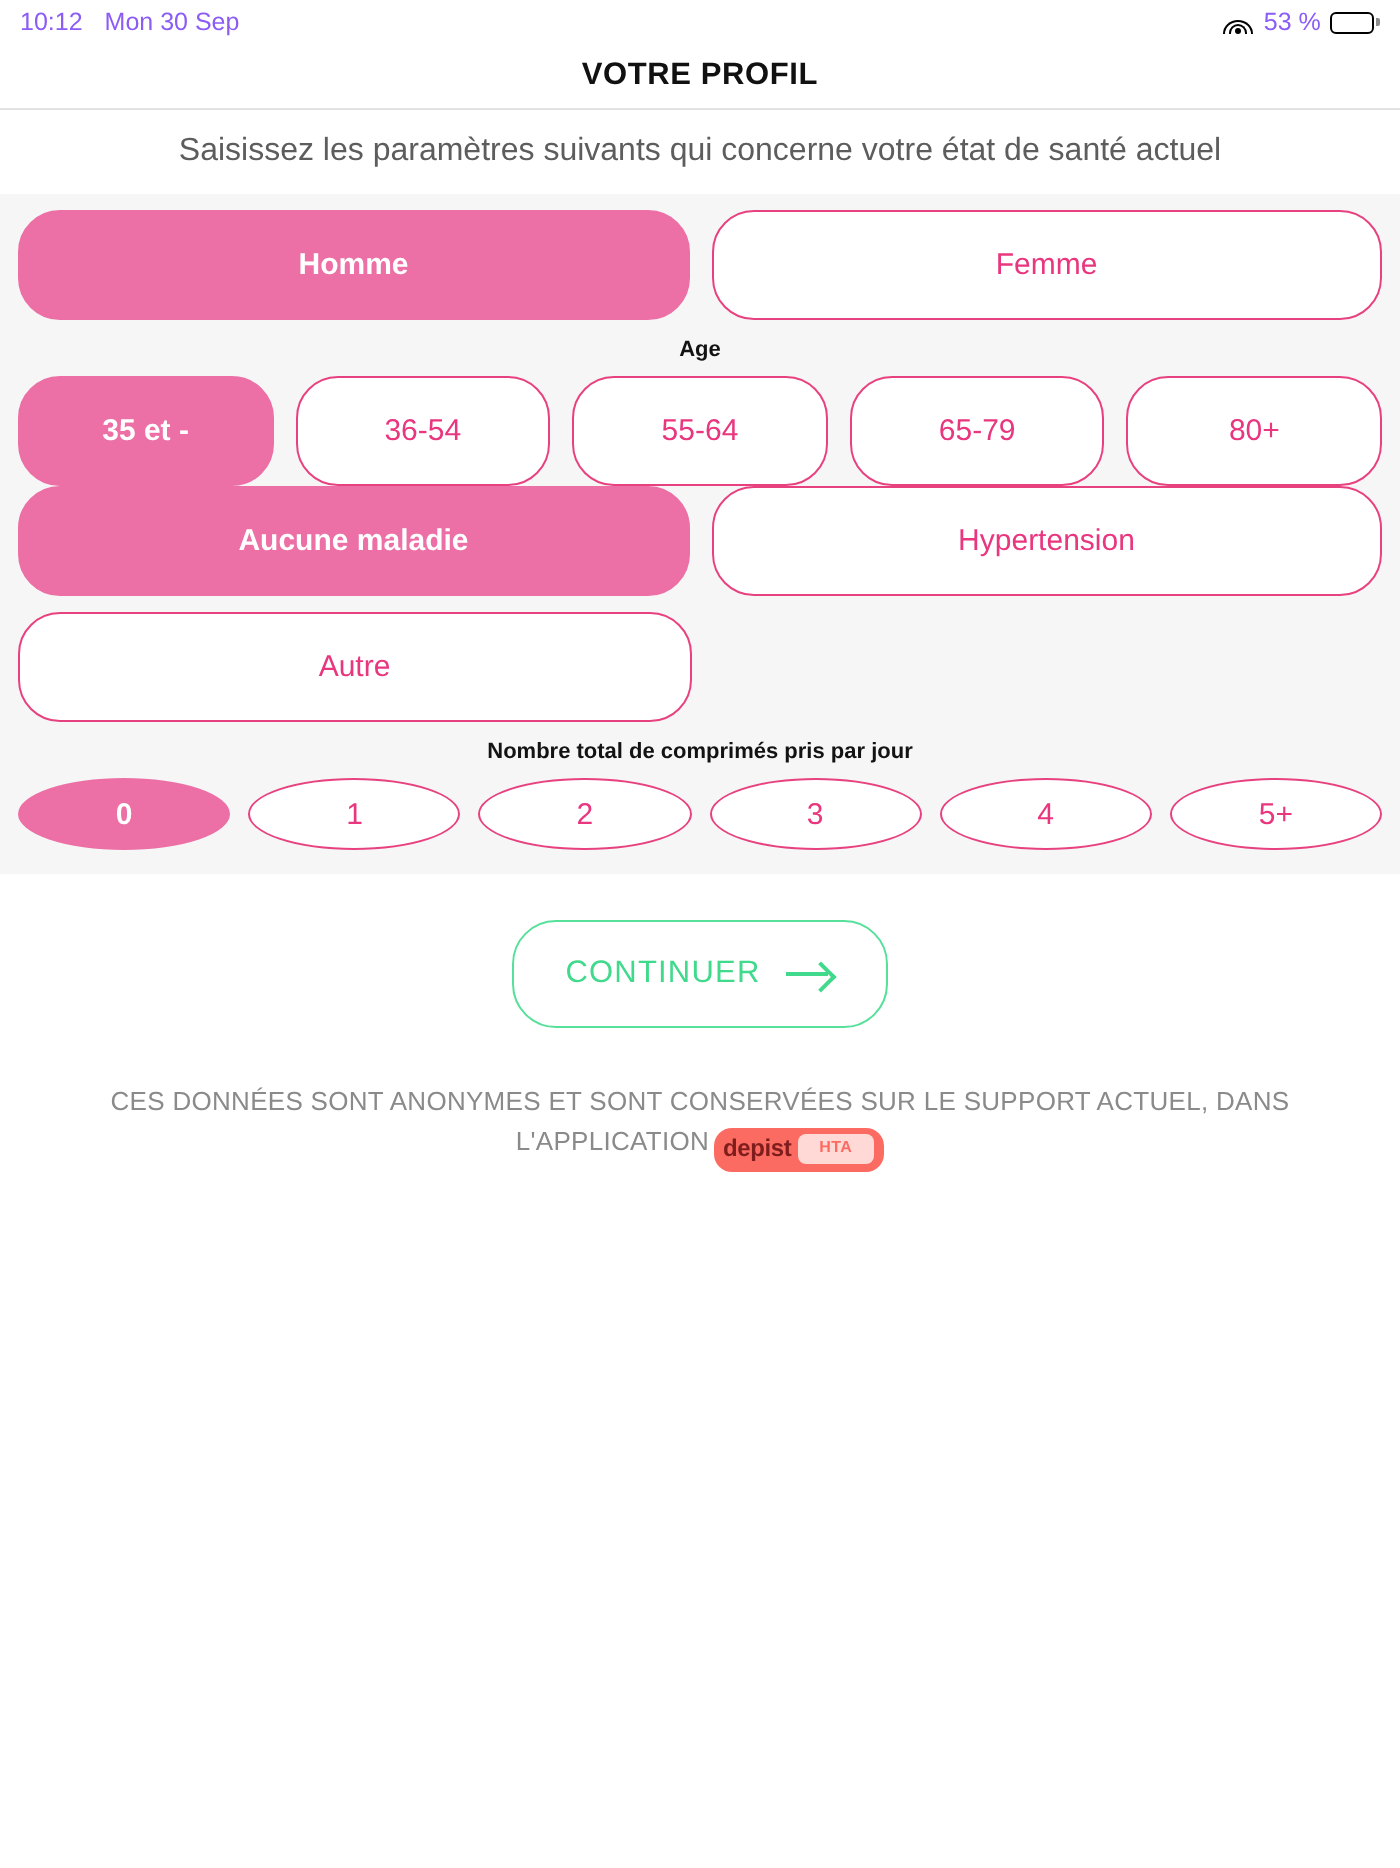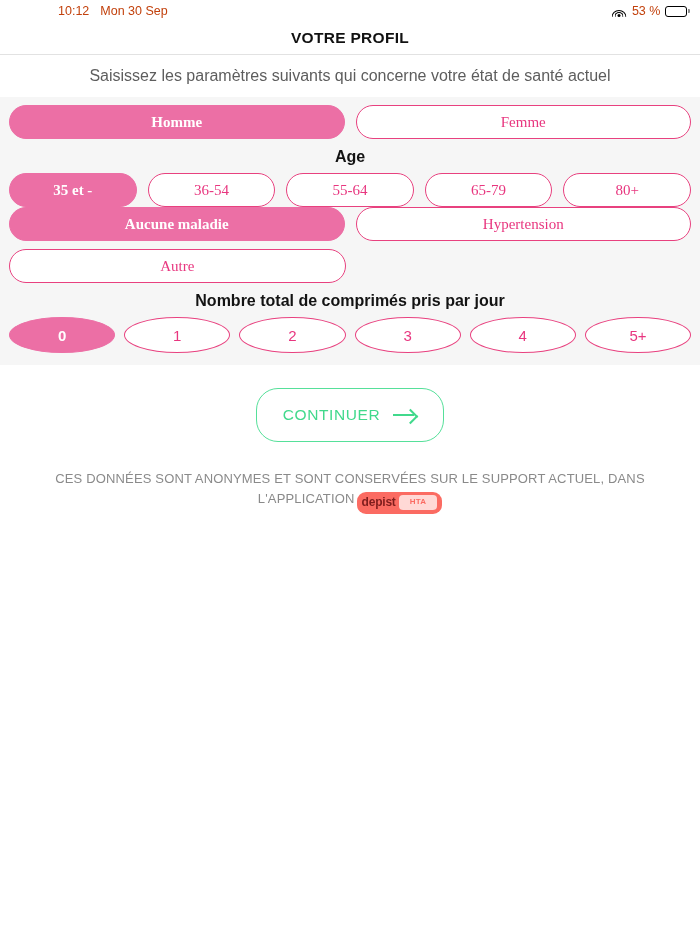--- a/index.html
+++ b/index.html
@@ -10,23 +10,22 @@
     -webkit-font-smoothing: antialiased;
   }
 
   
   .statusbar {
     height: 22px;
     display: flex;
     align-items: center;
     padding: 0 10px;
     font-size: 12.5px;
-    color: #c2410c;
-    background: #fff;
-    margin-left: 48px;
+    color: #8b5cf6;
+    background: #fff;
   }
   .sb-left { display: flex; align-items: center; gap: 11px; }
   .sb-right { margin-left: auto; display: flex; align-items: center; gap: 5px; }
   .wifi-icon { display: inline-block; width: 15px; height: 11px; position: relative; }
   .wifi-icon i {
     position: absolute; left: 50%; bottom: 0; transform: translateX(-50%);
     border: 1.6px solid #000; border-bottom: none;
     border-radius: 50% 50% 0 0 / 100% 100% 0 0;
   }
   .wifi-icon i:nth-child(1) { width: 15px; height: 7px; }
@@ -61,41 +60,41 @@
     font-size: 16px; color: #5d5d5d; background: #fff;
   }
 
   
   .panel { background: #f6f6f6; padding: 8px 9px 12px; }
 
   .row { display: flex; gap: 11px; }
 
   .opt {
     flex: 1;
-    height: 34px;
+    height: 55px;
     border: 1.4px solid #e8417f;
     border-radius: 21px;
     background: #ffffff;
     color: #e8367f;
     font-size: 15px;
-    font-family: Liberation Serif, serif;
+    font-family: Liberation Sans, sans-serif;
     display: flex; align-items: center; justify-content: center;
     cursor: pointer;
     text-align: center;
   }
   .opt.sel {
     background: #ec6fa5;
     border-color: #ec6fa5;
     color: #ffffff;
     font-weight: 700;
   }
 
   .section-label {
     text-align: center;
-    font-size: 16px;
+    font-size: 11px;
     font-weight: 700;
     color: #131313;
     margin: 9px 0 7px;
   }
 
   
   .mal-row { display: flex; gap: 11px; }
   .mal-row + .mal-row { margin-top: 8px; }
   .mal-half { flex: 1; }
   .mal-spacer { flex: 1; }

